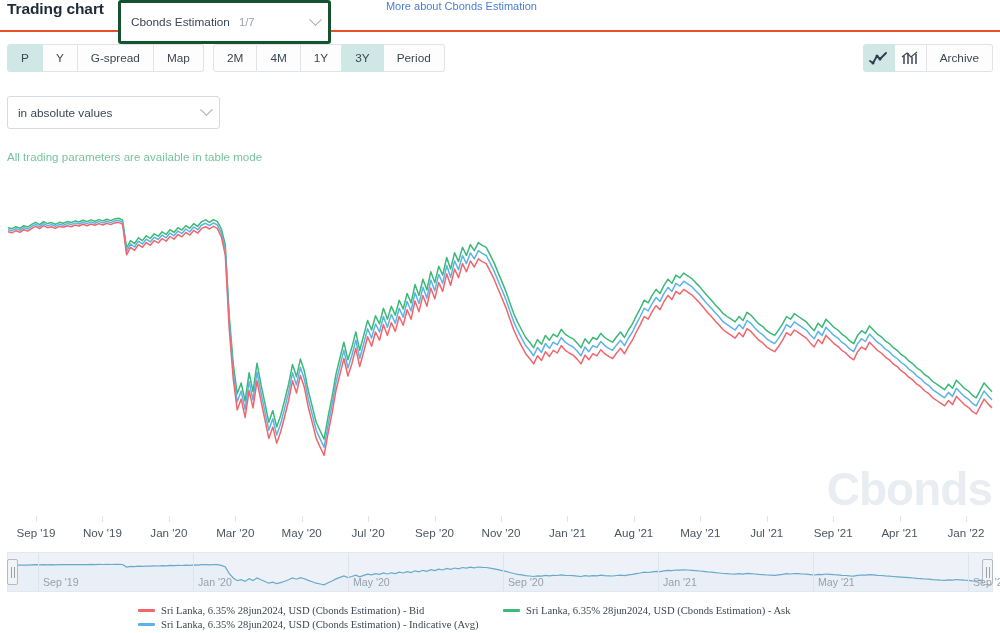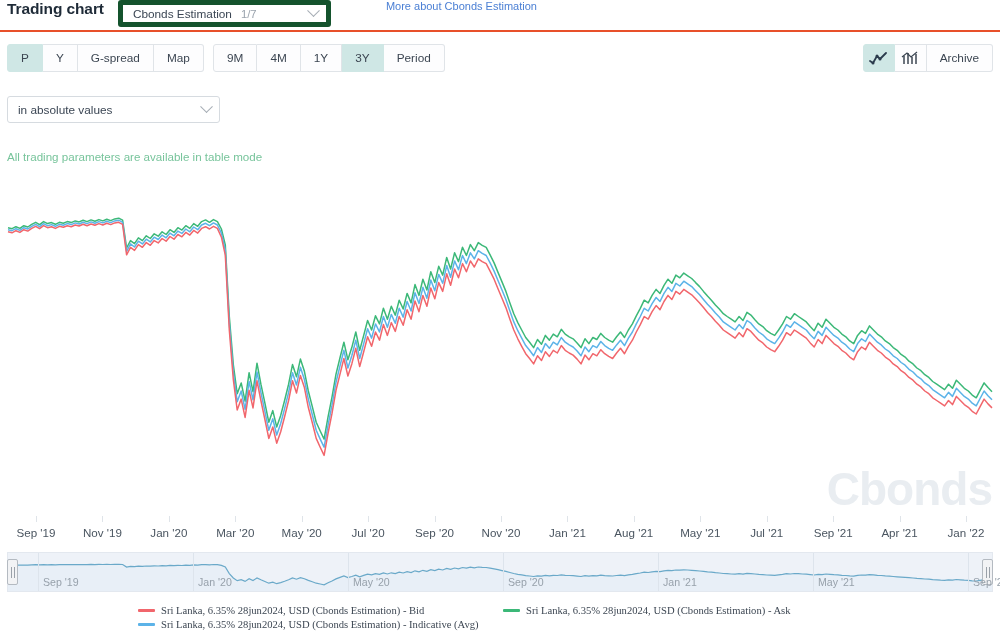--- a/index.html
+++ b/index.html
@@ -12,22 +12,22 @@
   }
   #app { position: relative; width: 1000px; height: 633px; }
 
   
   .header {
     display: flex; 
     height: 29px; padding-left: 7px; gap: 14px;
   }
   .page-title { font-size: 15.5px; font-weight: bold; color: #1f2b38; letter-spacing: -0.1px; }
   .sel-box {
-    width: 213px; height: 27px;
-    border: 5px solid #14532d; border-radius: 3px;
+    width: 213px; height: 44px;
+    border: 3px solid #14532d; border-radius: 3px;
     background: #fff;
     display: flex; align-items: center; padding: 0 8px 0 10px;
     font-size: 11.8px; color: #3b4654; cursor: pointer;
   }
   .sel-box .cnt { color: #9aa3ad; margin-left: 9px; font-size: 11.3px; }
   .chev {
     margin-left: auto; width: 9px; height: 9px;
     border-right: 1.4px solid #a7aeb6; border-bottom: 1.4px solid #a7aeb6;
     transform: rotate(45deg) translate(-2px,-2px);
   }
@@ -55,21 +55,21 @@
   .ibtn {
     width: 32px; height: 28px; border: 1px solid #e0e4e8; border-left: none;
     background: #fdfdfe; display: flex; align-items: center; justify-content: center; cursor: pointer;
   }
   .ibtn:first-child { border-left: 1px solid #e0e4e8; border-radius: 3px 0 0 3px; }
   .ibtn.on { background: #cfe7e5; border-color: #cfe7e5; }
 
   
   .mode-sel {
     position: absolute; left: 7px; top: 96px;
-    width: 213px; height: 27px;
+    width: 213px; height: 33px;
     border: 1px solid #d6dbe0; border-radius: 3px; background: #fff;
     display: flex; align-items: center; padding: 0 8px 0 10px;
     font-size: 11.8px; color: #3b4654; cursor: pointer;
   }
   .note {
     position: absolute; left: 7px; top: 150px;
     font-size: 11.6px; color: #77c49b;
   }
 
   
@@ -124,21 +124,21 @@
   <div class="rule"></div>
 
   <div class="toolbar">
     <div class="btn-group grp-a">
       <div class="btn on">P</div>
       <div class="btn">Y</div>
       <div class="btn">G-spread</div>
       <div class="btn">Map</div>
     </div>
     <div class="btn-group grp-b">
-      <div class="btn">9M</div>
+      <div class="btn">2M</div>
       <div class="btn">4M</div>
       <div class="btn">1Y</div>
       <div class="btn on">3Y</div>
       <div class="btn">Period</div>
     </div>
     <div class="btn-group grp-c">
       <div class="ibtn on">
         <svg width="19" height="13" viewBox="0 0 19 13">
           <polyline points="1,9 4,11 8,4 11,7 17,1" fill="none" stroke="#2b3b4d" stroke-width="1.8" stroke-linecap="round" stroke-linejoin="round"></polyline>
           <circle cx="4" cy="11" r="1.5" fill="#2b3b4d"></circle>

